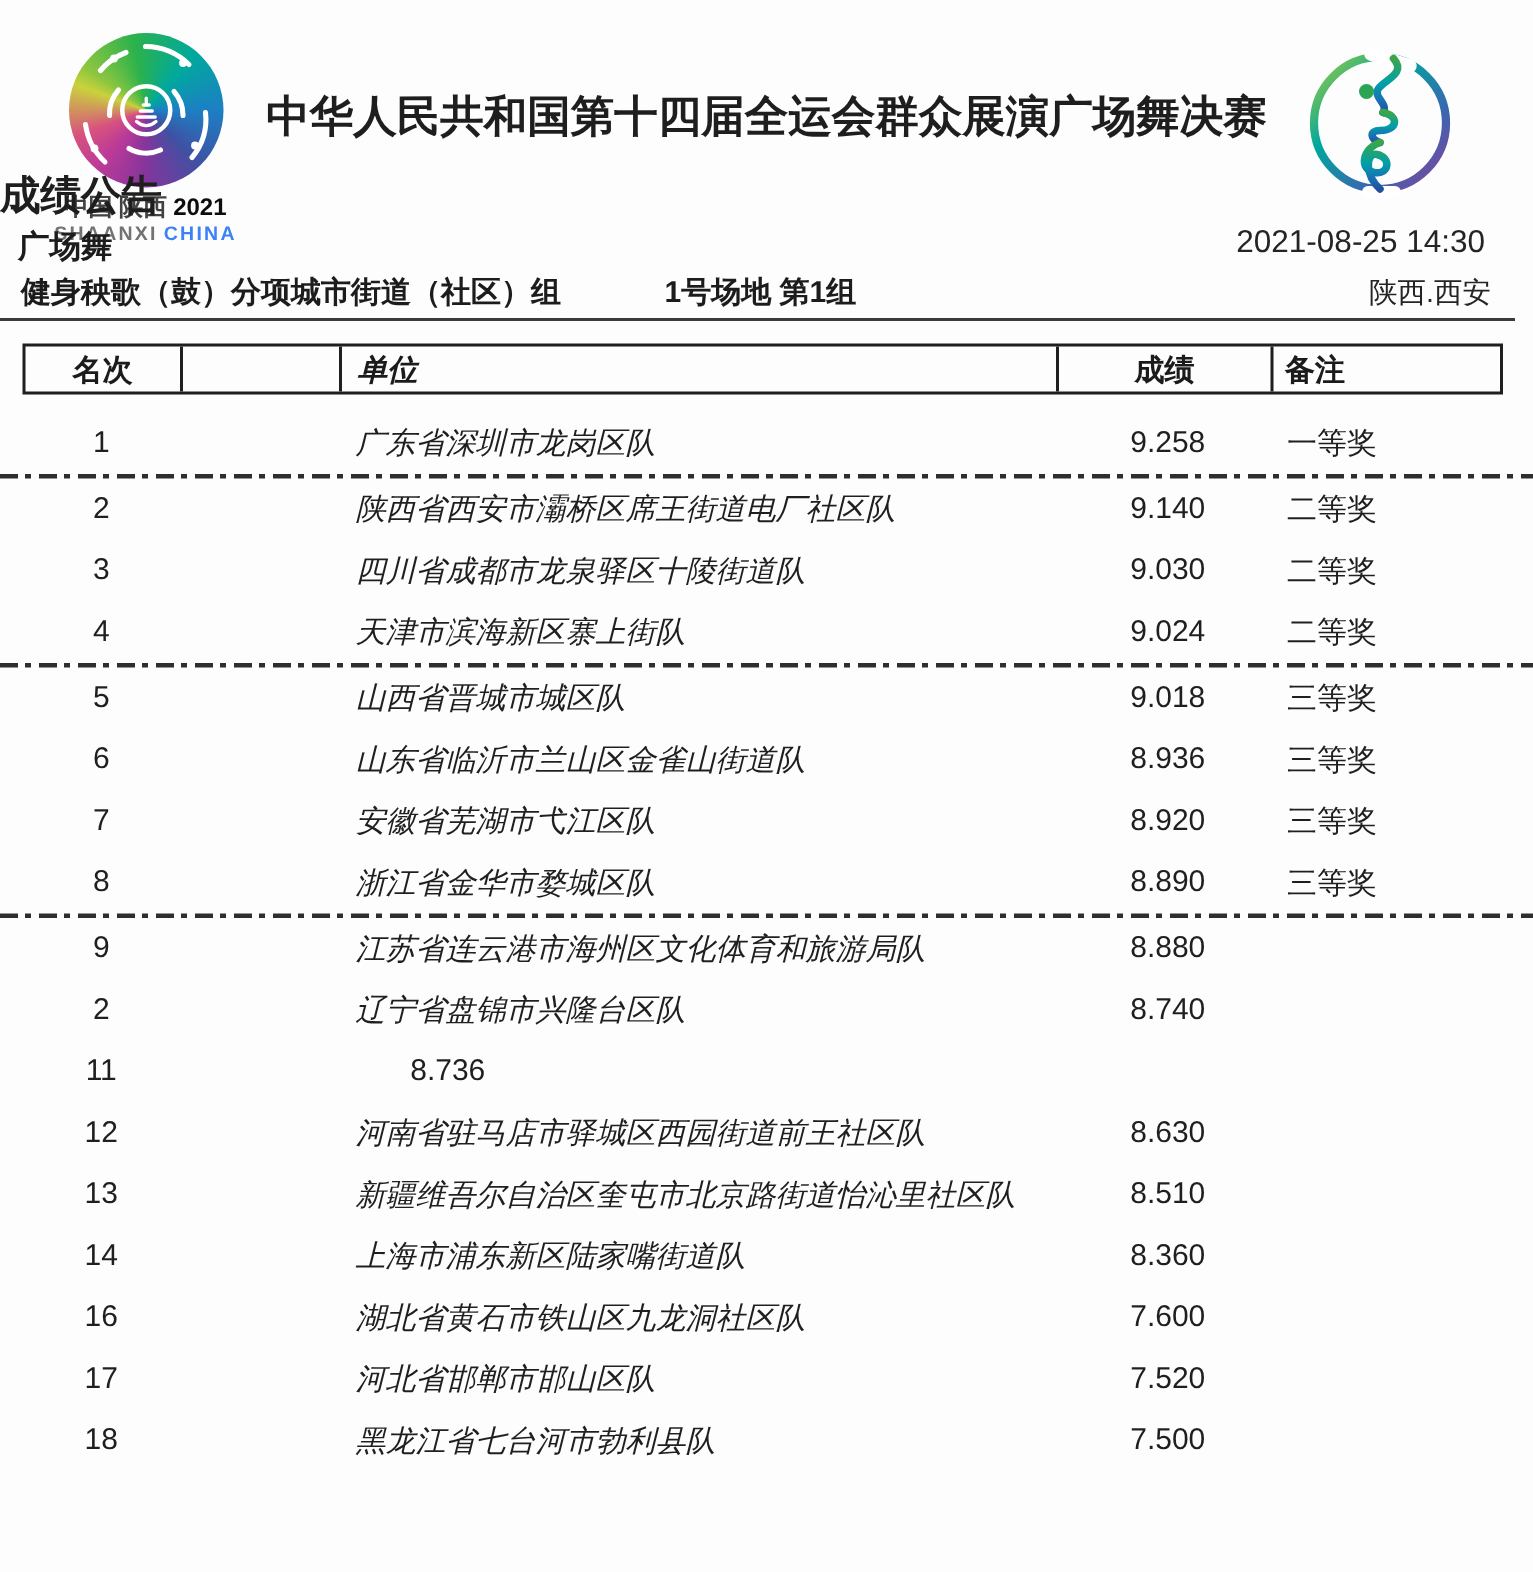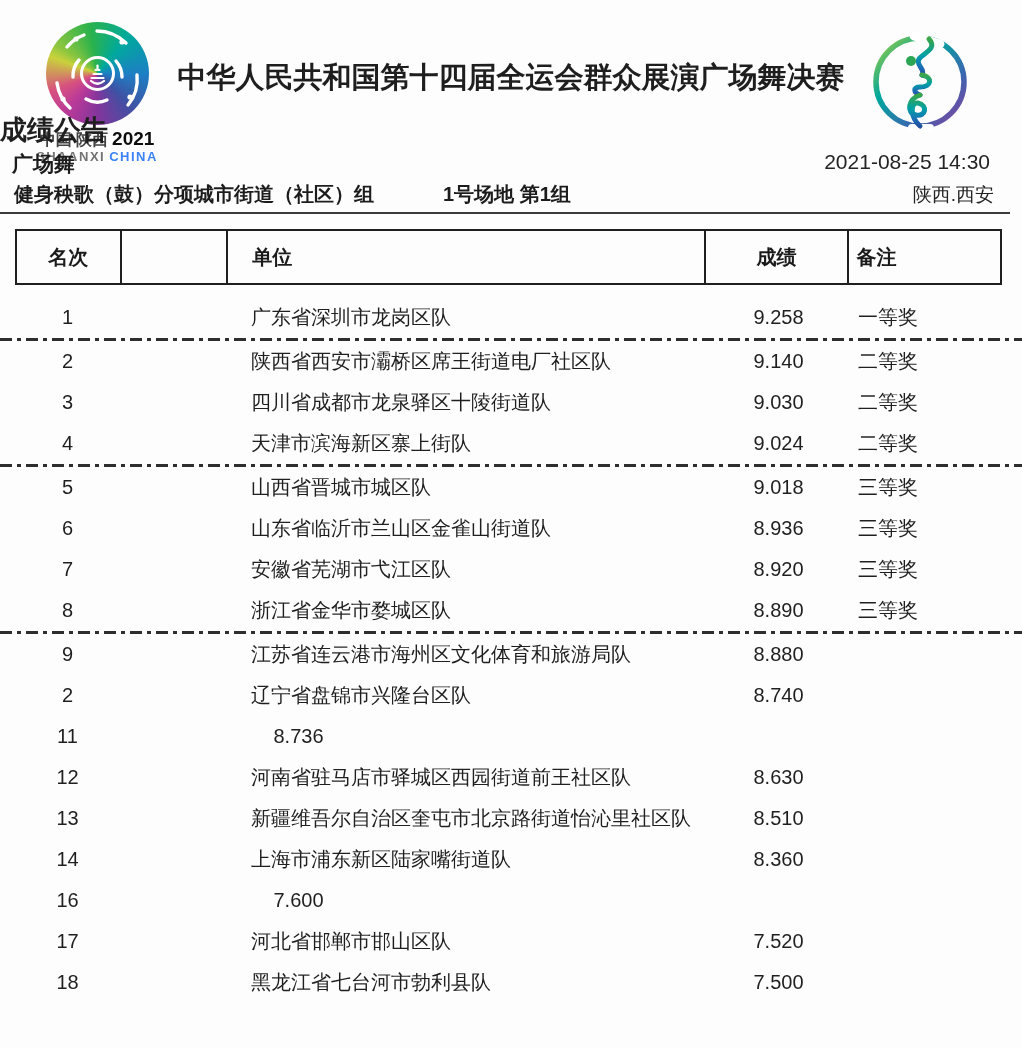--- a/index.html
+++ b/index.html
@@ -16,49 +16,49 @@
   .emblem-left{position:absolute;left:33px;top:22px;width:128px;text-align:center;}
   .emblem-disc{
     width:103px;height:103px;border-radius:50%;margin:0 auto;position:relative;
     background:conic-gradient(from -55deg,
       #8dc63f 0deg,#2bb24c 45deg,#00a99d 95deg,#1d7fc4 145deg,
       #3f51a3 190deg,#84359c 235deg,#bb3a98 275deg,#d8527e 305deg,
       #c9d23c 345deg,#8dc63f 360deg);
   }
   .emblem-disc svg{position:absolute;left:0;top:0;}
   .emblem-cap1{margin-top:4px;font-size:16px;font-weight:bold;color:#424242;line-height:19px;white-space:nowrap;}
-  .emblem-cap1 .yr{font-size:19px;color:#0d0d0d;letter-spacing:0px;margin-left:4px;text-align:center;}
+  .emblem-cap1 .yr{font-size:16px;color:#0d0d0d;letter-spacing:0px;margin-left:4px;text-align:center;}
   .emblem-cap2{font-size:13px;font-weight:bold;color:#737373;letter-spacing:1.5px;line-height:15px;white-space:nowrap;}
   .emblem-cap2 .cn-red{color:#3b82f6;margin-left:4px;}
   .category-label{position:absolute;left:12px;top:150px;font-size:21px;font-weight:700;color:#1c1c1c;}
   .doc-title{position:absolute;left:0;right:0;top:58px;margin:0;text-align:center;
     font-size:29px;font-weight:600;color:#1e1e1e;letter-spacing:0px;}
   .doc-subtitle{position:absolute;left:0;right:0;top:112px;margin:0;text-align:left;
     font-size:27px;font-weight:600;color:#1e1e1e;}
   .emblem-right{position:absolute;top:30px;right:52px;width:100px;height:102px;}
   .doc-datetime{position:absolute;top:150px;right:32px;font-size:21px;color:#242424;}
   
   .meta-row{position:relative;height:32px;border-bottom:2px solid #3b3b3b;margin-right:12px;}
   .meta-group{position:absolute;left:14px;bottom:4px;font-size:20px;font-weight:600;color:#1c1c1c;}
   .meta-venue{position:absolute;left:443px;bottom:4px;font-size:20px;font-weight:600;color:#1c1c1c;}
   .meta-location{position:absolute;right:16px;bottom:4px;font-size:19px;color:#242424;}
   
   .thead{
     display:flex;align-items:stretch;box-sizing:border-box;
-    margin:15px 0 0 15px;width:987px;height:56px;
+    margin:15px 0 0 15px;width:987px;height:34px;
     border:2.5px solid #1f1f1f;font-size:20px;font-weight:600;color:#1b1b1b;
   }
   .thead>span{display:flex;align-items:center;box-sizing:border-box;}
   .thead .c-rank,.thead .c-blank,.thead .c-unit,.thead .c-score{border-right:2px solid #1f1f1f;}
   .table-body{margin-top:12px;}
   .trow{display:flex;align-items:center;box-sizing:border-box;
     margin-left:15px;width:987px;height:41px;font-size:20px;color:#1f1f1f;}
   .c-rank{width:105px;text-align:center;justify-content:center;}
   .c-blank{width:107px;}
-  .c-unit{width:480px;padding-left:24px;box-sizing:border-box;}
+  .c-unit{width:480px;padding-left:10px;box-sizing:border-box;font-style:italic;}
   .c-score{width:143px;text-align:center;justify-content:center;}
   .c-note{width:152px;padding-left:8px;box-sizing:border-box;}
   .divider{
     height:3px;width:1022px;margin:0;
     background:repeating-linear-gradient(90deg,
       #2e2e2e 0px,#2e2e2e 12px,transparent 12px,transparent 17px,
       #2e2e2e 17px,#2e2e2e 21px,transparent 21px,transparent 26px);
   }
 </style>
 </head>
@@ -245,20 +245,21 @@
     <div class="trow">
       <span class="c-rank">14</span>
       <span class="c-blank"></span>
       <span class="c-unit">上海市浦东新区陆家嘴街道队</span>
       <span class="c-score">8.360</span>
       <span class="c-note"></span>
     </div>
     <div class="trow">
       <span class="c-rank">16</span>
       <span class="c-blank"></span>
+      <span class="c-unit">湖北省黄石市铁山区九龙洞社区队</span>
       <span class="c-score">7.600</span>
       <span class="c-note"></span>
     </div>
     <div class="trow">
       <span class="c-rank">17</span>
       <span class="c-blank"></span>
       <span class="c-unit">河北省邯郸市邯山区队</span>
       <span class="c-score">7.520</span>
       <span class="c-note"></span>
     </div>

